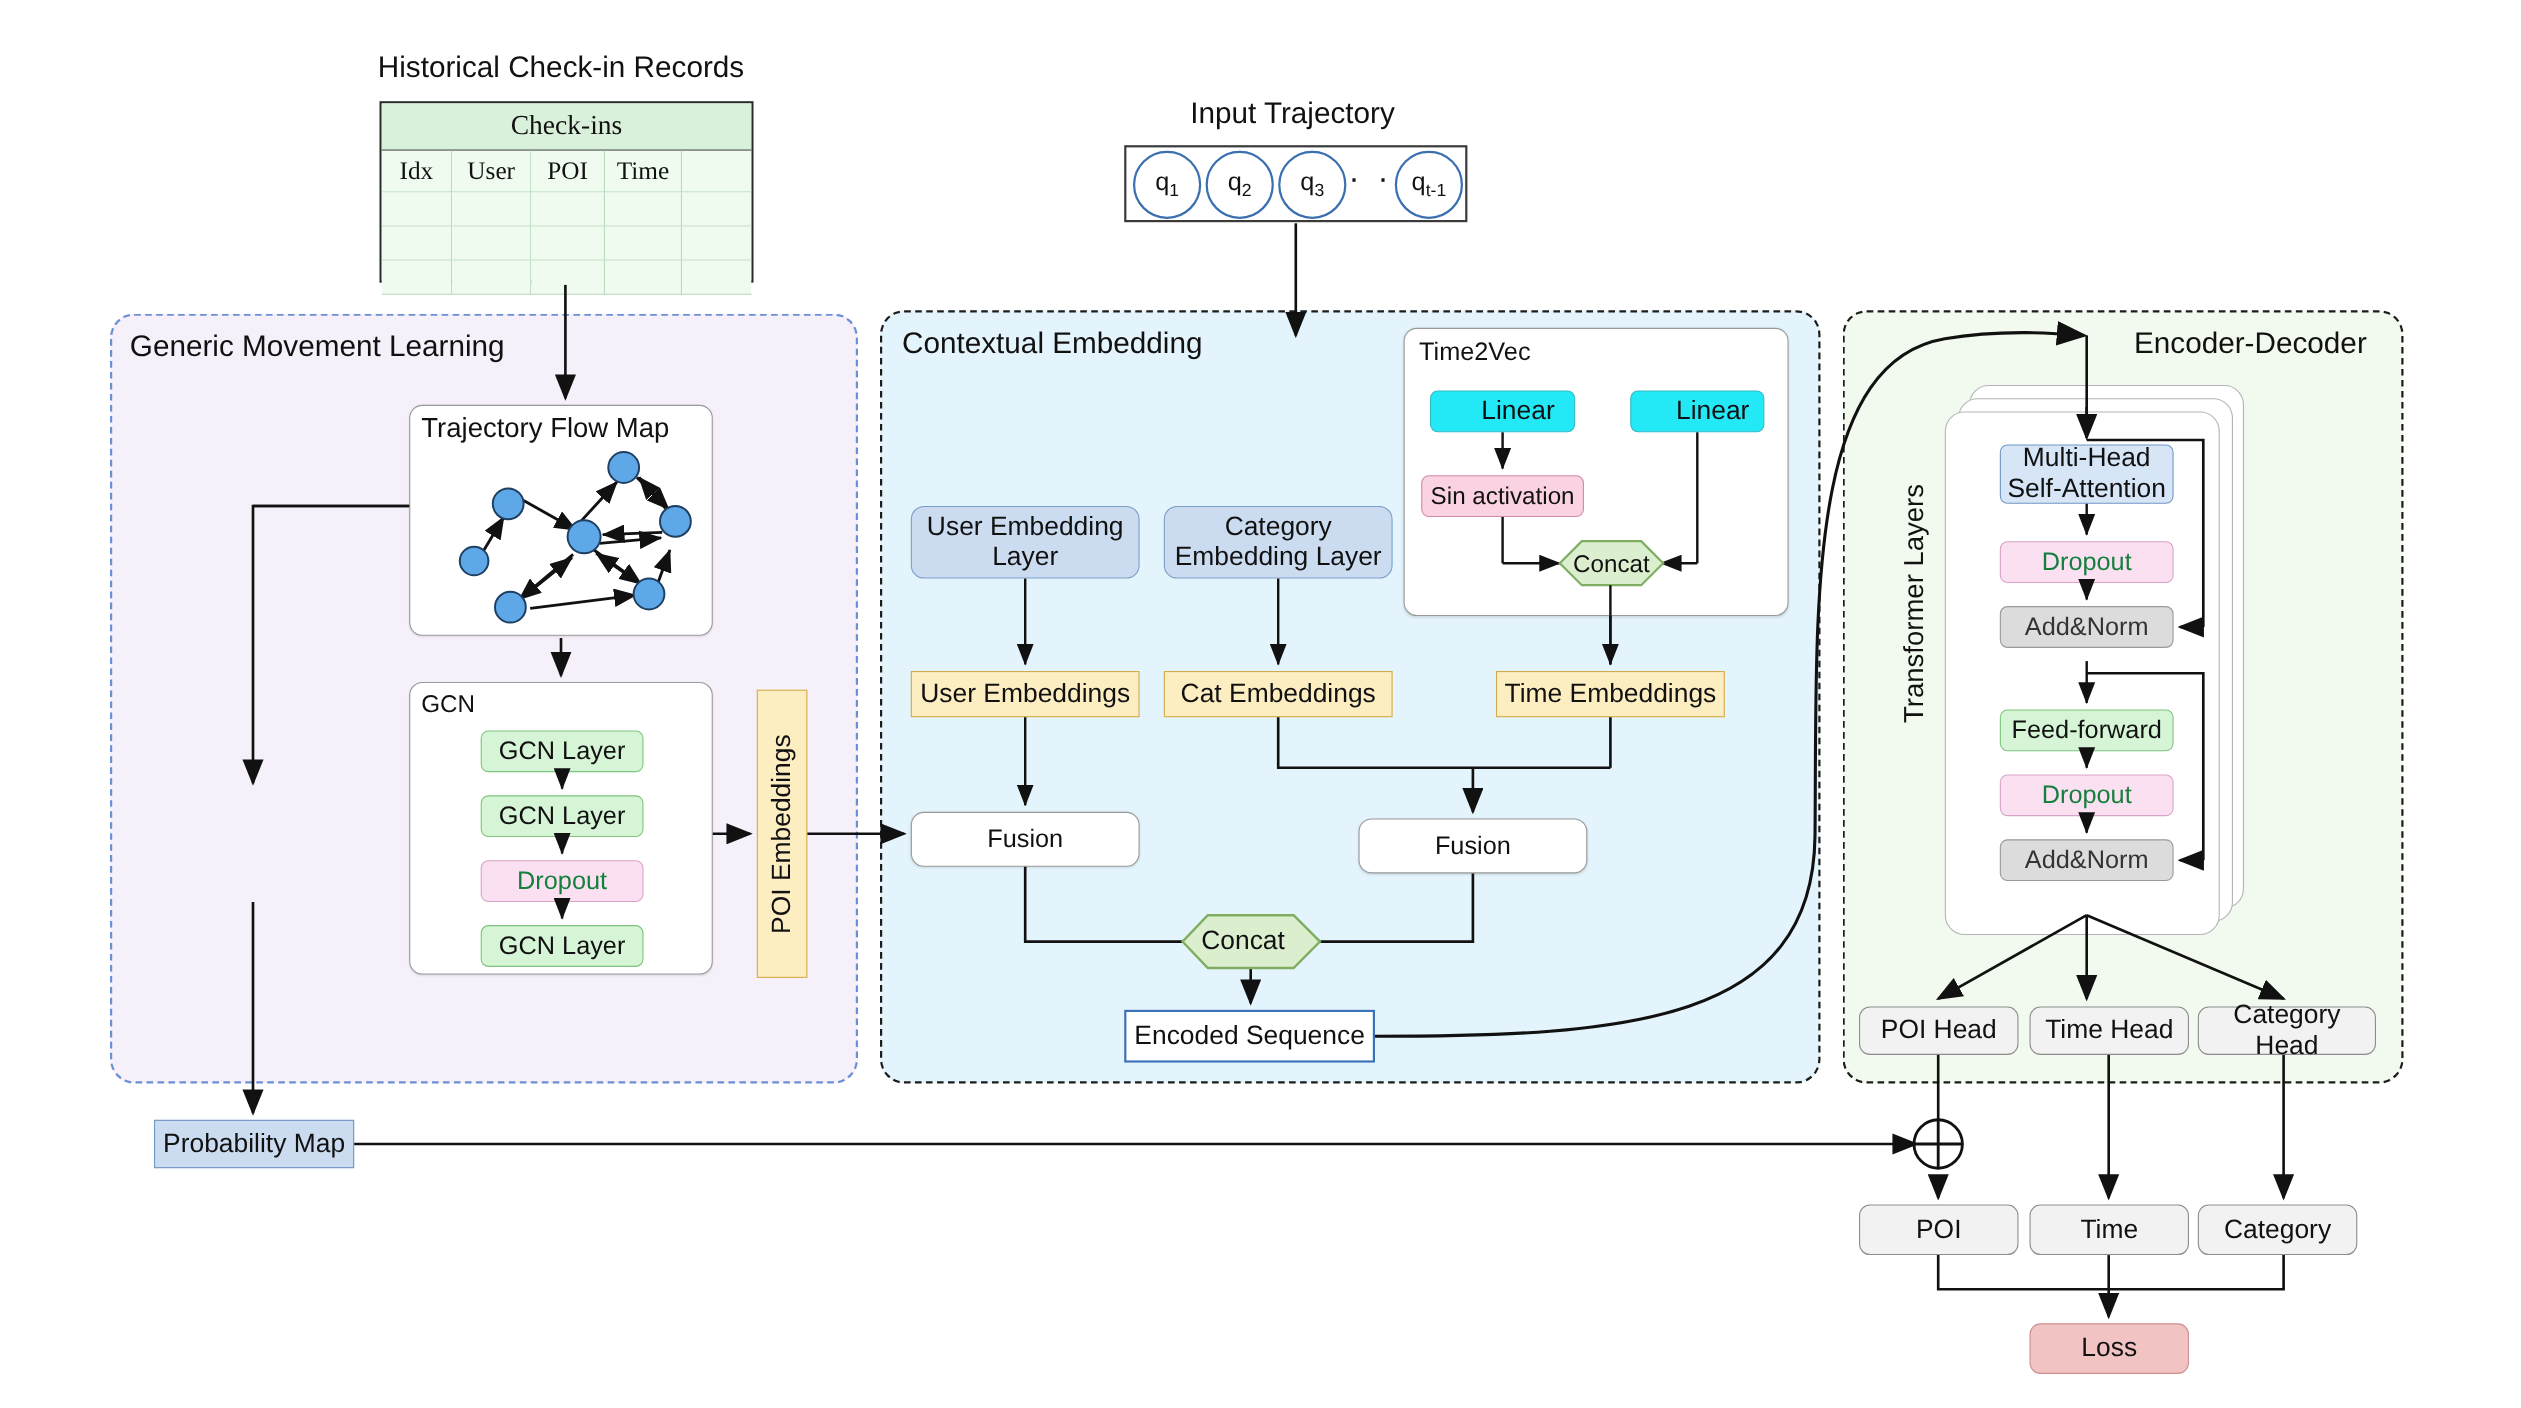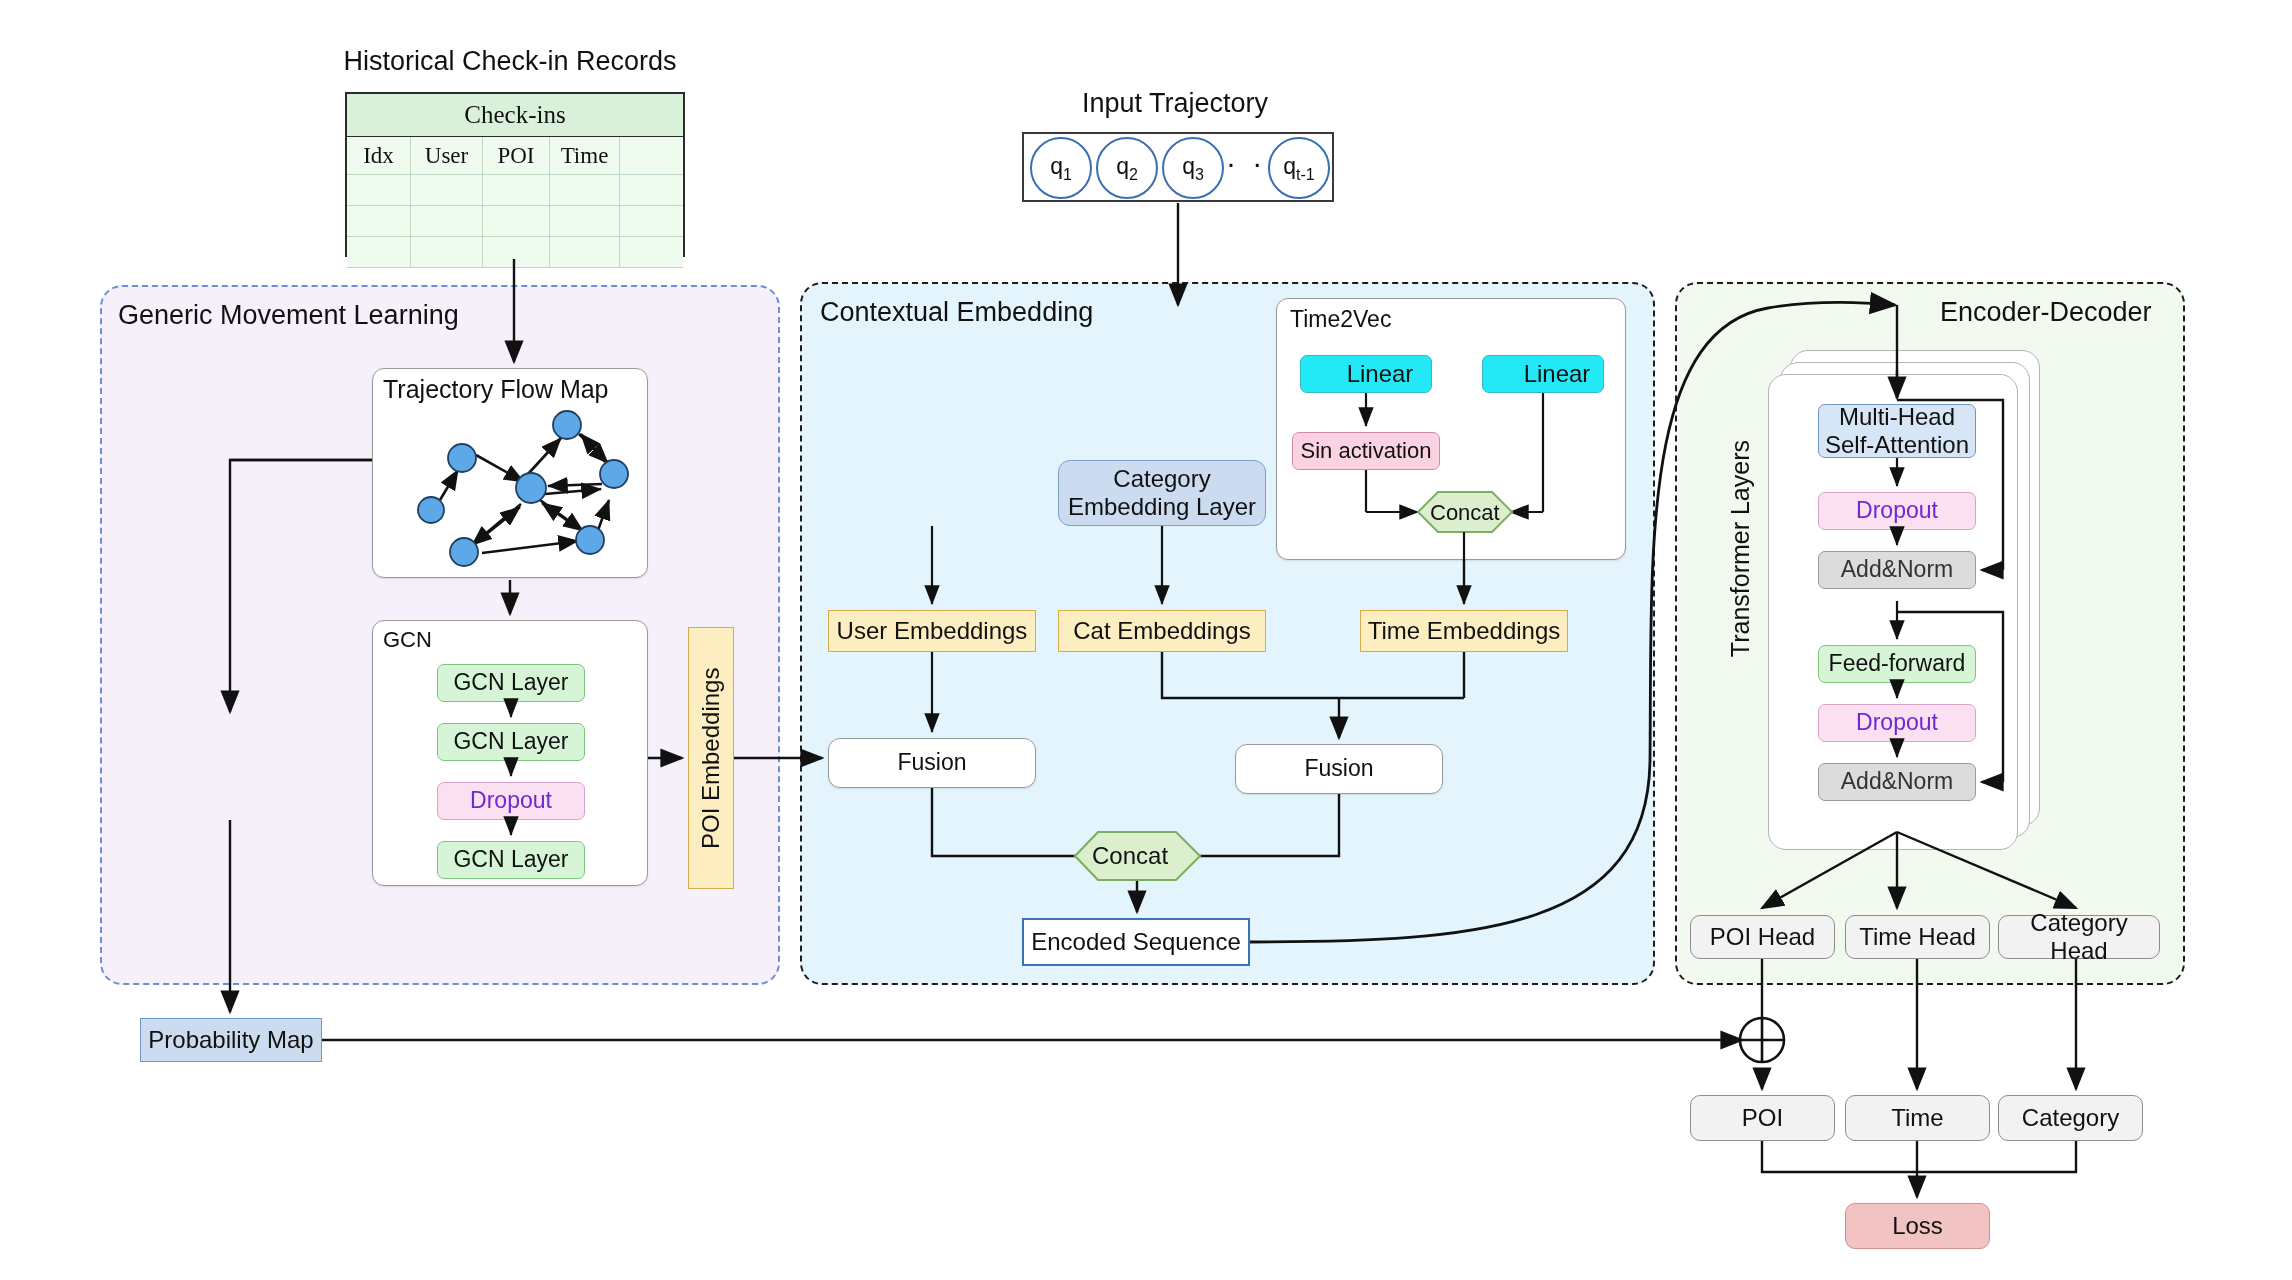--- a/index.html
+++ b/index.html
@@ -12,21 +12,21 @@
 
   
   .p-gml{border:2px dashed #6b8fd4;background:#f5f0fa;}
   .p-ctx{border:2.5px dashed #1c1c1c;background:#e4f4fc;}
   .p-enc{border:2.5px dashed #1c1c1c;background:#f2faef;}
 
   
   .rbox{border:1.6px solid #9a9a9a;background:#ffffff;border-radius:12px;font-size:23px;color:#111;
         box-shadow:0 1px 2px rgba(0,0,0,.10);}
   .green{background:#d6f5d6;border:1.5px solid #7ec47e;border-radius:7px;font-size:23px;color:#111;}
-  .pink{background:#fbe0f2;border:1.5px solid #d9a2c8;border-radius:7px;font-size:23px;color:#6d28d9;}
+  .pink{background:#fbe0f2;border:1.5px solid #d9a2c8;border-radius:7px;font-size:23px;color:#15803d;}
   .pink2{background:#fad2e1;border:1.5px solid #d18aa8;border-radius:7px;font-size:22px;color:#111;}
   .cyan{background:#23e8f5;border:1.5px solid #34b9c6;border-radius:7px;font-size:24px;color:#111;padding-left:28px;}
   .blue{background:#ccdcf0;border:1.6px solid #7c9fc9;border-radius:12px;font-size:24px;color:#111;}
   .blue-s{background:#d7e6f7;border:1.6px solid #6f96c4;border-radius:7px;font-size:24px;color:#111;}
   .amber{background:#fdeec2;border:1.6px solid #d4ab4c;font-size:24px;color:#111;}
   .grey{background:#dcdcdc;border:1.5px solid #9a9a9a;border-radius:7px;font-size:23px;color:#333;}
   .lgrey{background:#f2f2f2;border:1.6px solid #8d8d8d;border-radius:10px;font-size:24px;color:#111;}
   .red{background:#f2c3c3;border:1.6px solid #cf8f8f;border-radius:10px;font-size:24px;color:#111;}
   .blueoutline{background:#ffffff;border:2px solid #3a72b8;font-size:24px;color:#111;}
   .probmap{background:#ccdcf0;border:1.6px solid #6f96c4;font-size:24px;color:#111;}
@@ -121,20 +121,24 @@
   <div class="lbl" style="left:383px;top:627px;font-size:22px;">GCN</div>
 
   <div class="node green" style="left:437px;top:664px;width:148px;height:38px;">GCN Layer</div>
   <div class="node green" style="left:437px;top:723px;width:148px;height:38px;">GCN Layer</div>
   <div class="node pink" style="left:437px;top:782px;width:148px;height:38px;">Dropout</div>
   <div class="node green" style="left:437px;top:841px;width:148px;height:38px;">GCN Layer</div>
 
 
   <div class="node amber vert" style="left:688px;top:627px;width:46px;height:262px;">POI Embeddings</div>
 
+  <div class="node blue" style="left:828px;top:460px;width:208px;height:66px;flex-direction:column;">
+    <span>User Embedding</span>
+    <span>Layer</span>
+  </div>
   <div class="node blue" style="left:1058px;top:460px;width:208px;height:66px;flex-direction:column;">
     <span>Category</span>
     <span>Embedding Layer</span>
   </div>
 
   <div class="node rbox" style="left:1276px;top:298px;width:350px;height:262px;"></div>
   <div class="lbl" style="left:1290px;top:306px;font-size:23px;">Time2Vec</div>
   <div class="node cyan" style="left:1300px;top:355px;width:132px;height:38px;">Linear</div>
   <div class="node cyan" style="left:1482px;top:355px;width:122px;height:38px;">Linear</div>
   <div class="node pink2" style="left:1292px;top:432px;width:148px;height:38px;">Sin activation</div>

